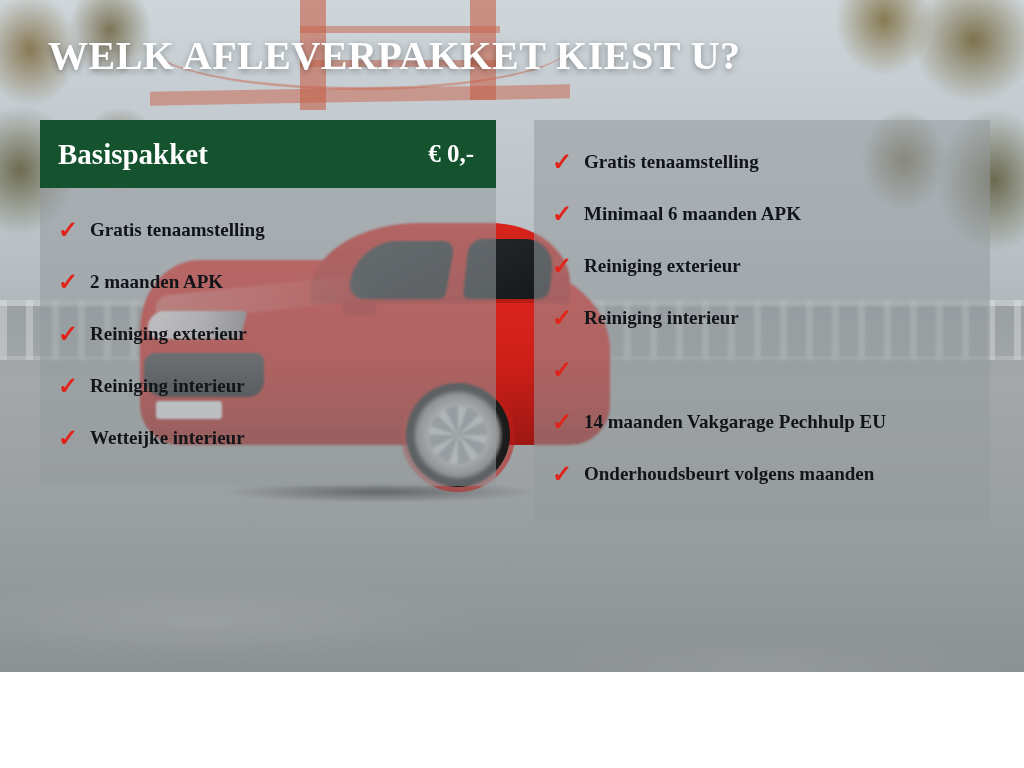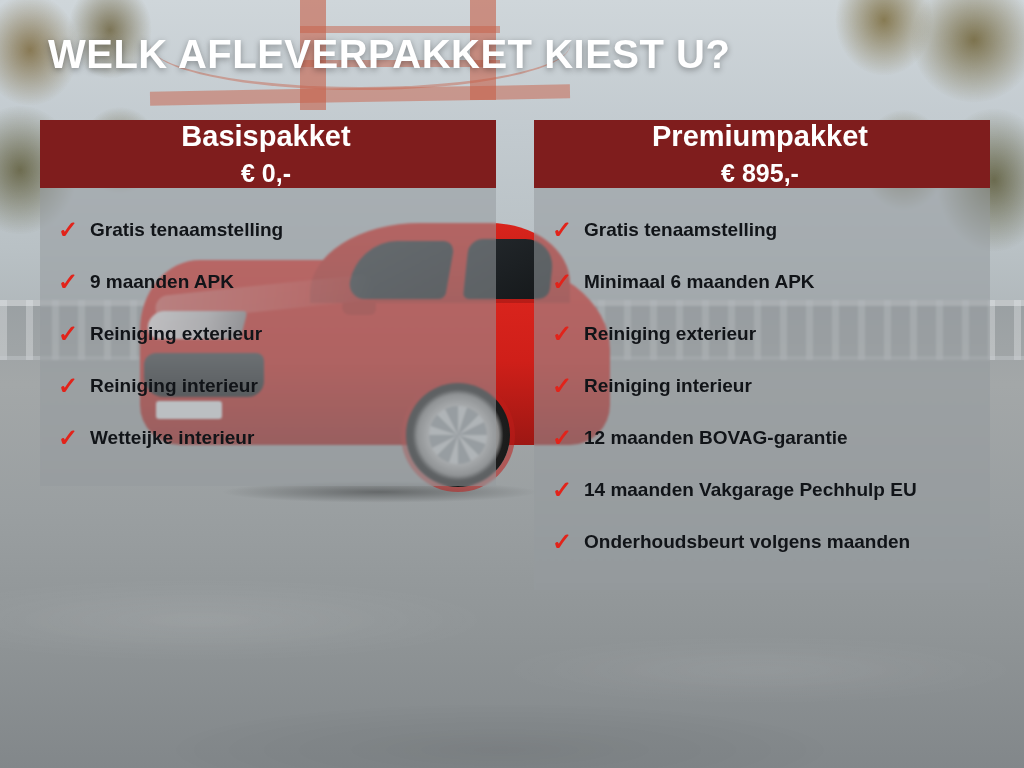--- a/index.html
+++ b/index.html
@@ -5,23 +5,24 @@
   * { margin: 0; padding: 0; box-sizing: border-box; }
   html, body {
     width: 1024px;
     height: 768px;
     overflow: hidden;
     font-family: "Liberation Sans", sans-serif;
   }
   #stage {
     position: relative;
     width: 1024px;
-    height: 768px;
+    height: 672px;
     background: #8f9499;
     overflow: hidden;
+    font-family: Liberation Serif, serif;
   }
 
   
   .bg-sky {
     position: absolute;
     left: 0; top: 0;
     width: 1024px; height: 330px;
     background: linear-gradient(180deg, #cfd6da 0%, #c2cacf 40%, #b9c1c5 75%, #aeb5b8 100%);
   }
   .bg-ground {
@@ -227,26 +228,25 @@
   .card {
     position: absolute;
     background: rgba(150,155,158,0.55);
     backdrop-filter: blur(1px);
   }
   .card.basis   { left: 40px;  top: 120px; width: 456px; }
   .card.premium { left: 534px; top: 120px; width: 456px; }
 
   .card-header {
     height: 68px;
-    background: #7f1d1d;
+    background: #14532d;
     display: flex;
     align-items: center;
     justify-content: space-between;
     padding: 0 22px 0 18px;
-    flex-direction: column;
   }
   .card-title {
     color: #fff;
     font-size: 29px;
     font-weight: bold;
   }
   .card-price {
     color: #fff;
     font-size: 25px;
     font-weight: bold;
@@ -317,62 +317,57 @@
       <span class="card-title">Basispakket</span>
       <span class="card-price">€ 0,-</span>
     </div>
     <div class="card-body">
       <div class="feature">
         <span class="check">✓</span>
         <span class="feature-label">Gratis tenaamstelling</span>
       </div>
       <div class="feature">
         <span class="check">✓</span>
-        <span class="feature-label">9 maanden APK</span>
+        <span class="feature-label">2 maanden APK</span>
       </div>
       <div class="feature">
         <span class="check">✓</span>
         <span class="feature-label">Reiniging exterieur</span>
       </div>
       <div class="feature">
         <span class="check">✓</span>
         <span class="feature-label">Reiniging interieur</span>
       </div>
       <div class="feature">
         <span class="check">✓</span>
         <span class="feature-label">Wetteijke interieur</span>
       </div>
     </div>
   </div>
 
   <div class="card premium">
-    <div class="card-header">
-      <span class="card-title">Premiumpakket</span>
-      <span class="card-price">€ 895,-</span>
-    </div>
     <div class="card-body">
       <div class="feature">
         <span class="check">✓</span>
         <span class="feature-label">Gratis tenaamstelling</span>
       </div>
       <div class="feature">
         <span class="check">✓</span>
         <span class="feature-label">Minimaal 6 maanden APK</span>
       </div>
       <div class="feature">
         <span class="check">✓</span>
         <span class="feature-label">Reiniging exterieur</span>
       </div>
       <div class="feature">
         <span class="check">✓</span>
         <span class="feature-label">Reiniging interieur</span>
       </div>
       <div class="feature">
         <span class="check">✓</span>
-        <span class="feature-label">12 maanden BOVAG-garantie</span>
       </div>
       <div class="feature">
         <span class="check">✓</span>
         <span class="feature-label">14 maanden Vakgarage Pechhulp EU</span>
       </div>
       <div class="feature">
         <span class="check">✓</span>
         <span class="feature-label">Onderhoudsbeurt volgens maanden</span>
       </div>
     </div>

